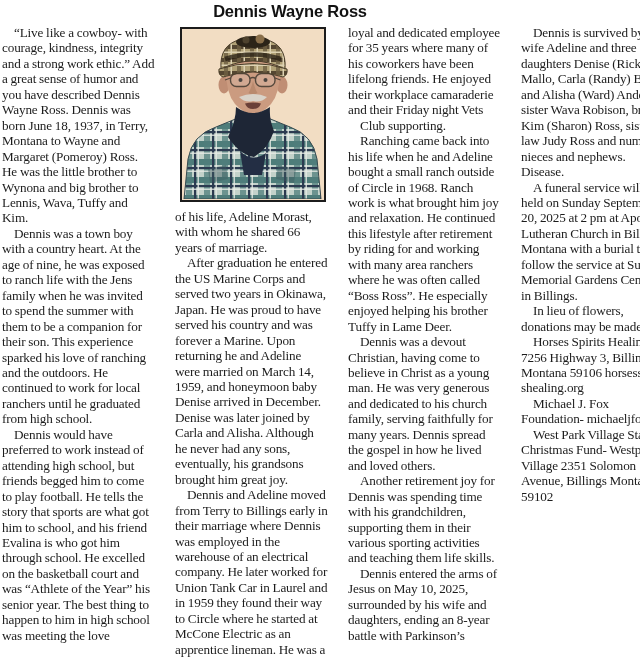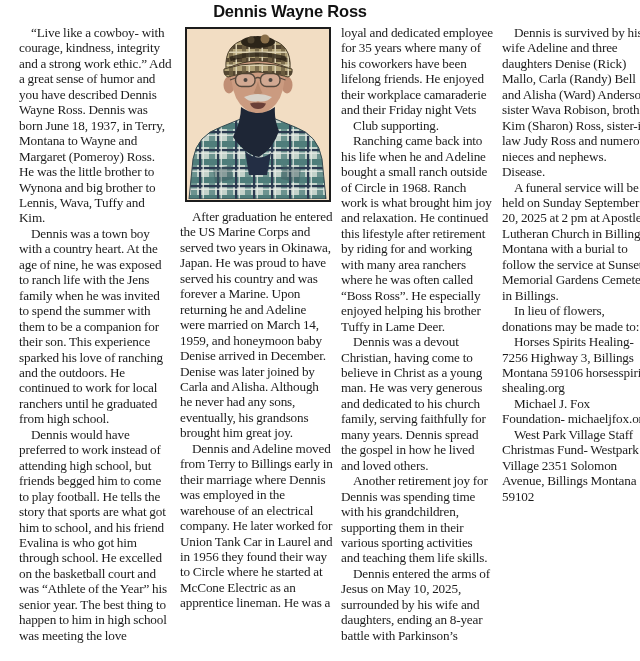--- a/index.html
+++ b/index.html
@@ -24,22 +24,22 @@
     padding: 2px 0 4px 0;
     text-align: center;
     font-family: "Liberation Sans", sans-serif;
     font-weight: 700;
     font-size: 16.5px;
     letter-spacing: -0.2px;
     color: #121212;
   }
   .cols {
     display: flex;
-    gap: 8px;
-    padding: 0 19px;
+    gap: 20px;
+    padding: 0 2px;
     align-items: flex-start;
   }
   .col {
     width: 153px;
     flex: 0 0 153px;
   }
   p.para {
     margin: 0;
     font-size: 13.2px;
     line-height: 15.45px;
@@ -136,22 +136,23 @@
           <path d="M 43,30 Q 71,21 99,30" stroke="#241c12" stroke-width="4.5" fill="none" opacity="0.75"></path>
 
           <ellipse cx="71" cy="13" rx="17" ry="6" fill="#2c2418"></ellipse>
           <circle cx="78" cy="10" r="4.5" fill="#8a6f4a"></circle>
           <circle cx="64" cy="11" r="3.5" fill="#4e422e"></circle>
 
           <path d="M 37,40 Q 71,29 105,40 Q 106,46 101,48 Q 71,38 41,48 Q 36,46 37,40 Z" fill="url(#capPlaid)" stroke="#4a3e2a" stroke-width="1"></path>
         </svg>
       </div>
       <div>
+          <p class="para">of his life, Adeline Morast, with whom he shared 66 years of marriage.</p>
           <p class="para indent">After graduation he entered the US Marine Corps and served two years in Okinawa, Japan. He was proud to have served his country and was forever a Marine. Upon returning he and Adeline were married on March 14, 1959, and honeymoon baby Denise arrived in December. Denise was later joined by Carla and Alisha. Although he never had any sons, eventually, his grandsons brought him great joy.</p>
-          <p class="para indent">Dennis and Adeline moved from Terry to Billings early in their marriage where Dennis was employed in the warehouse of an electrical company. He later worked for Union Tank Car in Laurel and in 1956 they found their way to Circle where he started at McCone Electric as an apprentice lineman. He was a</p>
+          <p class="para indent">Dennis and Adeline moved from Terry to Billings early in their marriage where Dennis was employed in the warehouse of an electrical company. He later worked for Union Tank Car in Laurel and in 1959 they found their way to Circle where he started at McCone Electric as an apprentice lineman. He was a</p>
         </div>
     </div>
 
     <div class="col">
         <p class="para">loyal and dedicated employee for 35 years where many of his coworkers have been lifelong friends. He enjoyed their workplace camaraderie and their Friday night Vets</p>
         <p class="para indent">Club supporting.</p>
         <p class="para indent">Ranching came back into his life when he and Adeline bought a small ranch outside of Circle in 1968. Ranch work is what brought him joy and relaxation. He continued this lifestyle after retirement by riding for and working with many area ranchers where he was often called “Boss Ross”. He especially enjoyed helping his brother Tuffy in Lame Deer.</p>
         <p class="para indent">Dennis was a devout Christian, having come to believe in Christ as a young man. He was very generous and dedicated to his church family, serving faithfully for many years. Dennis spread the gospel in how he lived and loved others.</p>
         <p class="para indent">Another retirement joy for Dennis was spending time with his grandchildren, supporting them in their various sporting activities and teaching them life skills.</p>
         <p class="para indent">Dennis entered the arms of Jesus on May 10, 2025, surrounded by his wife and daughters, ending an 8-year battle with Parkinson’s</p>

